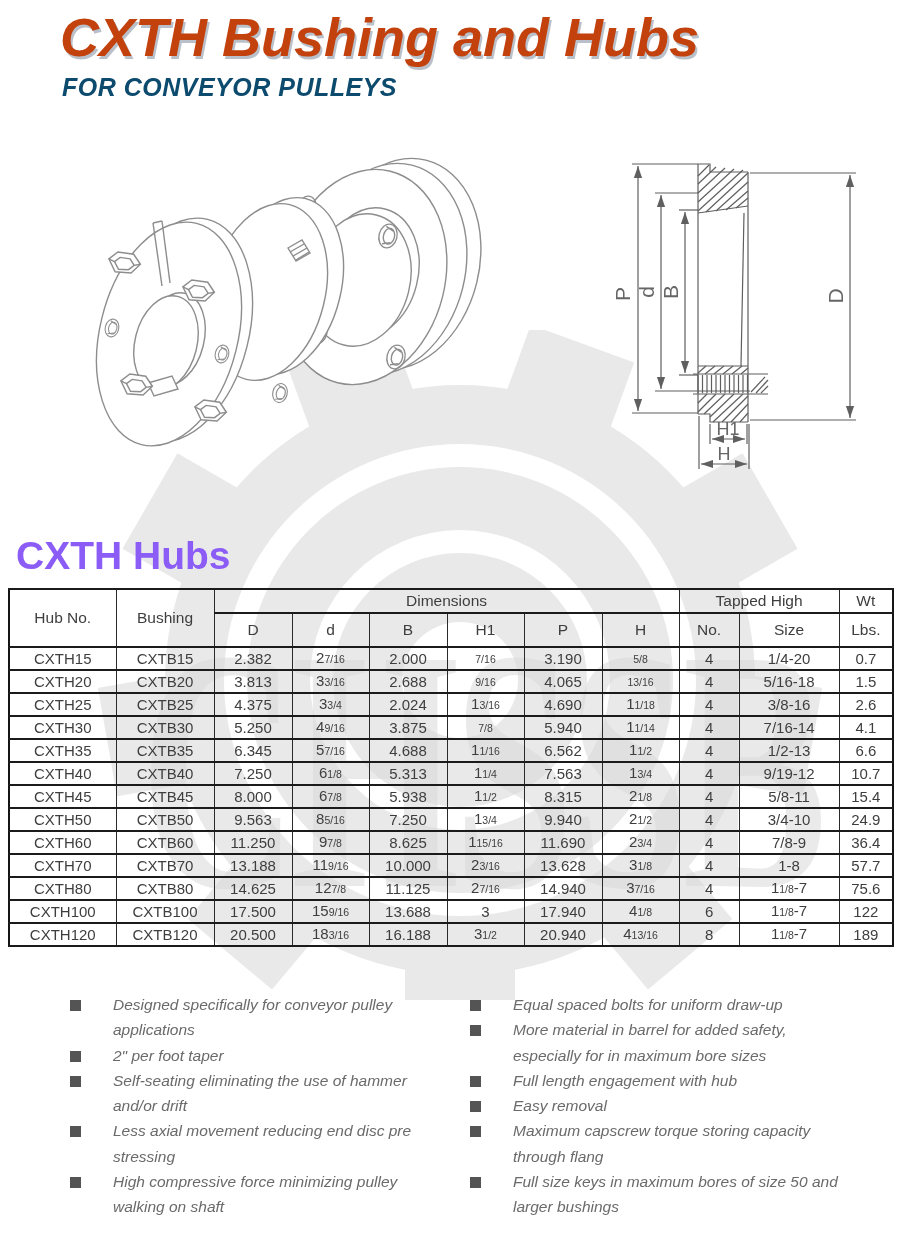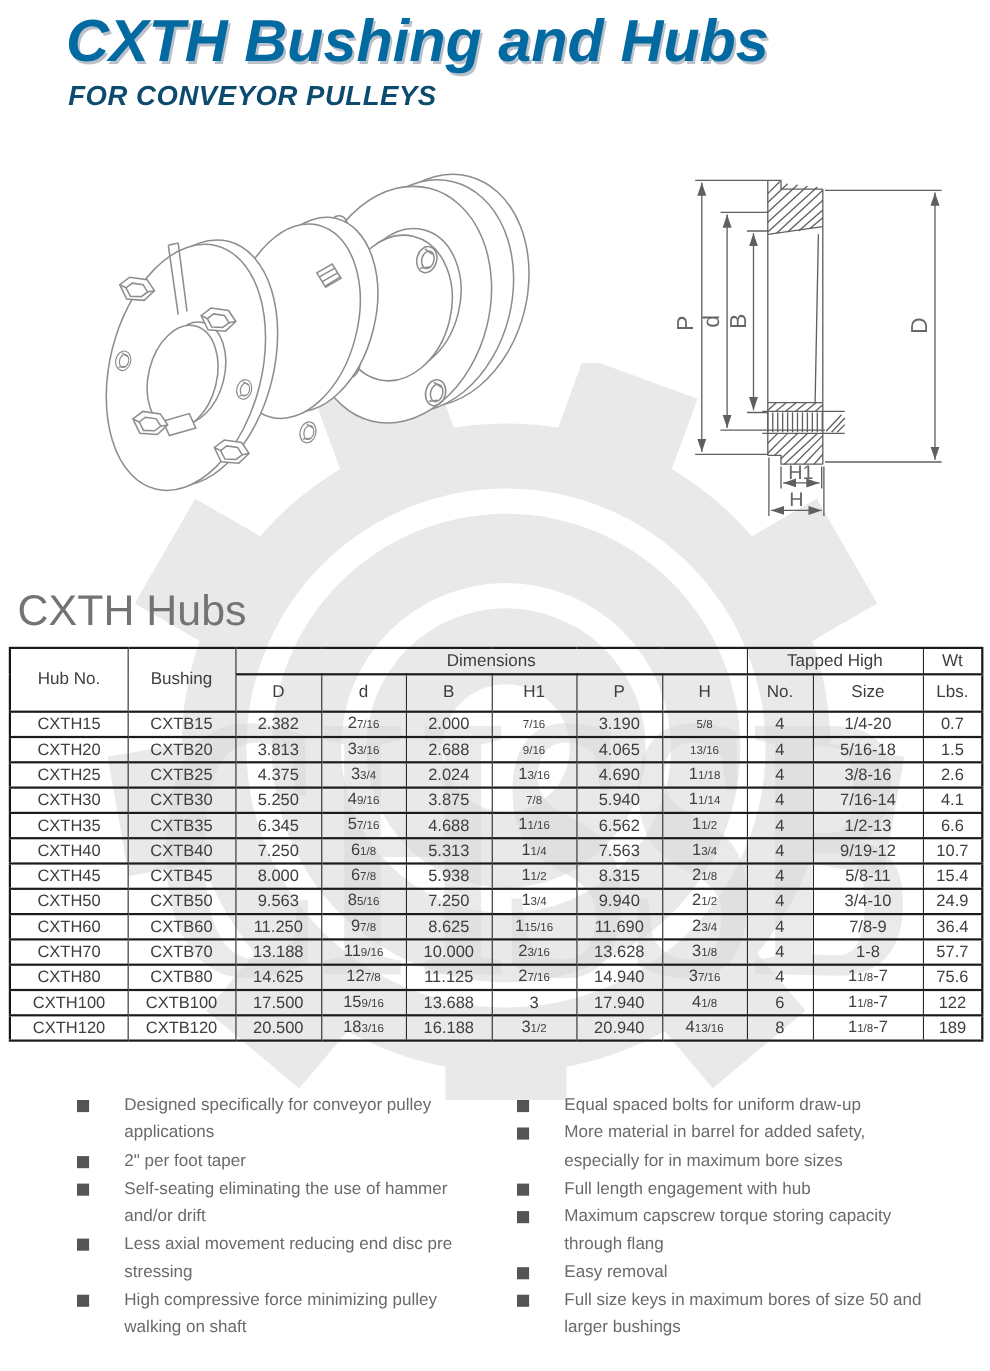--- a/index.html
+++ b/index.html
@@ -13,30 +13,30 @@
   .wm-text {
     position:absolute; left:96px; top:598px; width:770px; z-index:0;
     font-family:"Liberation Serif", serif; font-weight:bold;
     font-size:230px; line-height:1; letter-spacing:-6px; text-align:center;
     color:#d9d9d9; opacity:.55; transform:scale(.94,1.5); transform-origin:top center;
     pointer-events:none; white-space:nowrap;
   }
   
   .title {
     position:absolute; left:60px; top:6px; font-size:54px; font-weight:bold;
-    font-style:italic; color:#0369a1; letter-spacing:0px; white-space:nowrap;
+    font-style:italic; color:#c2410c; letter-spacing:0px; white-space:nowrap;
     text-shadow:2px 3px 0 rgba(25,45,80,.30); z-index:2;
   }
   .subtitle {
     position:absolute; left:62px; top:73px; font-size:25px; font-weight:bold;
     font-style:italic; color:#0c4a6e; letter-spacing:.5px; z-index:2; white-space:nowrap;
   }
   .section-heading {
-    position:absolute; left:16px; top:534px; font-size:39px; font-weight:normal;
-    color:#737373; z-index:2; white-space:nowrap;
+    position:absolute; left:16px; top:534px; font-size:39px; font-weight:bold;
+    color:#8b5cf6; z-index:2; white-space:nowrap;
   }
   
   .iso { position:absolute; left:52px; top:146px; z-index:1; }
   .xsec { position:absolute; left:598px; top:136px; z-index:1; }
   .ln { stroke:#8d8d8d; stroke-width:1.4; fill:none; }
   .lnf { stroke:#8d8d8d; stroke-width:1.4; fill:#ffffff; }
   .dln { stroke:#5f5f5f; stroke-width:1.2; fill:none; }
   .dlab { fill:#666666; font-family:"Liberation Sans",sans-serif; font-size:21px; }
   .dlab2 { fill:#666666; font-family:"Liberation Sans",sans-serif; font-size:18px; }
   
@@ -50,21 +50,21 @@
     text-align:center; vertical-align:middle; color:#3e3e3e;
     font-weight:normal; background:transparent; padding:0;
   }
   table.hub { border:2.6px solid #151515; }
   table.hub thead tr.hr1 th { height:24px; font-size:15.5px; }
   table.hub thead tr.hr2 th { height:34px; font-size:15.5px; }
   table.hub tbody td { height:19px; font-size:15px; line-height:19px; }
   .fr { font-size:10.5px; }
   
   .features { position:absolute; left:60px; top:992px; display:flex; z-index:1; }
-  .features ul { list-style:none; }
+  .features ul { list-style:none;font-style:italic; }
   .feat-left { width:400px; }
   .feat-right { width:430px; }
   .features li { display:flex; align-items:flex-start; }
   .features .sq { width:11px; height:11px; background:#545454; margin:8px 32px 0 10px; flex:none; }
   .features .txt { font-size:15.5px; color:#6a6a6a; line-height:25.3px; }
   .feat-left .txt { max-width:305px; }
   .feat-right .txt { max-width:340px; }
 </style>
 </head>
 <body>
@@ -489,25 +489,25 @@
         <li>
           <span class="sq"></span>
           <span class="txt">More material in barrel for added safety, especially for in maximum bore sizes</span>
         </li>
         <li>
           <span class="sq"></span>
           <span class="txt">Full length engagement with hub</span>
         </li>
         <li>
           <span class="sq"></span>
+          <span class="txt">Easy removal</span>
+        </li>
+        <li>
+          <span class="sq"></span>
           <span class="txt">Maximum capscrew torque storing capacity through flang</span>
-        </li>
-        <li>
-          <span class="sq"></span>
-          <span class="txt">Easy removal</span>
         </li>
         <li>
           <span class="sq"></span>
           <span class="txt">Full size keys in maximum bores of size 50 and larger bushings</span>
         </li>
       </ul>
   </div>
 
 </div>
 

